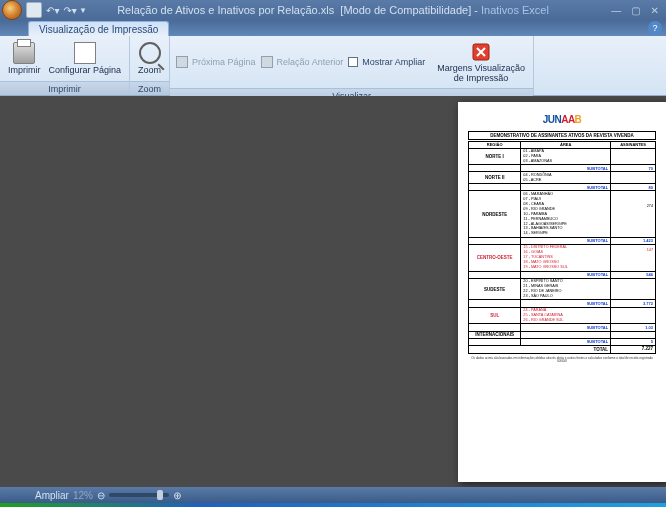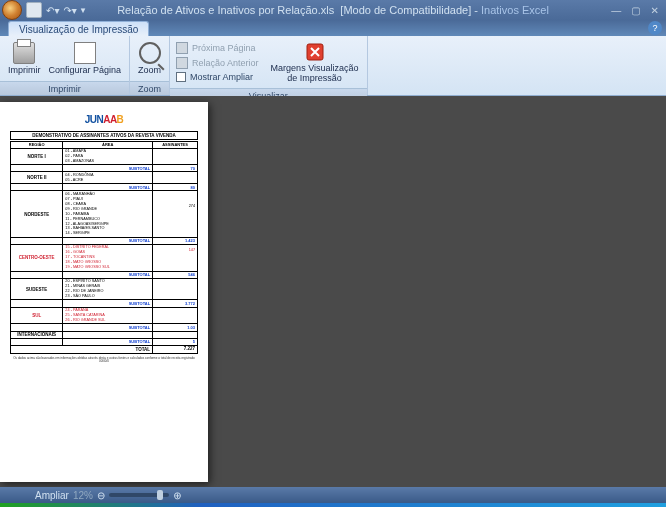--- a/index.html
+++ b/index.html
@@ -5,41 +5,41 @@
 * { margin: 0; padding: 0; box-sizing: border-box; }
 body { font-family: "Segoe UI", Tahoma, sans-serif; font-size: 11px; background: #fff; width: 666px; height: 507px; overflow: hidden; display: flex; flex-direction: column; }
 .title-bar { height: 20px; background: linear-gradient(to bottom, #5a7aa8 0%, #4a6a98 100%); display: flex; align-items: center; color: #d0e0f0; font-size: 11px; position: relative; }
 .office-btn { width: 20px; height: 20px; background: radial-gradient(circle at 40% 40%, #f8d080 0%, #d08030 50%, #a05010 100%); border-radius: 50%; margin: 0 4px 0 2px; border: 1px solid #804010; }
 .qat { display: flex; align-items: center; gap: 4px; }
 .qat-icon { width: 16px; height: 16px; background: #e0e8f0; border: 1px solid #a0b0c0; border-radius: 2px; }
 .title-text { position: absolute; left: 50%; transform: translateX(-50%); white-space: nowrap; }
 .title-text .app { color: #a8c4e8; }
 .win-ctrl { position: absolute; right: 4px; display: flex; gap: 4px; color: #c0d0e0; font-size: 10px; }
 .win-ctrl span { cursor: pointer; padding: 0 3px; }
-.tab-strip { height: 16px; background: linear-gradient(to bottom, #4a6a98, #6088b8); display: flex; align-items: flex-end; padding-left: 8px; position: relative; }
+.tab-strip { height: 16px; background: linear-gradient(to bottom, #4a6a98, #6088b8); display: flex; align-items: flex-end; padding-left: 28px; position: relative; }
 .tab-active { background: linear-gradient(to bottom, #cde0f8, #e8f0fa); padding: 2px 10px 1px; border-radius: 3px 3px 0 0; font-size: 10px; color: #2a4a78; border: 1px solid #90b0d8; border-bottom: none; }
 .help-icon { position: absolute; right: 4px; bottom: 1px; width: 14px; height: 14px; border-radius: 50%; background: #5088c8; color: #fff; text-align: center; line-height: 14px; font-size: 9px; }
 .ribbon { height: 60px; background: linear-gradient(to bottom, #e8f0fa 0%, #d4e4f4 100%); display: flex; border-bottom: 1px solid #90aed0; }
 .rgroup { display: flex; flex-direction: column; border-right: 1px solid #b4c8e0; }
 .rgroup-body { flex: 1; display: flex; align-items: center; padding: 2px 4px; }
 .rgroup-label { height: 14px; background: linear-gradient(to bottom, #c8d8ec, #b8c8dc); text-align: center; font-size: 9px; color: #304868; line-height: 14px; border-top: 1px solid #a8c0d8; }
 .rbtn { display: flex; flex-direction: column; align-items: center; justify-content: center; padding: 2px 4px; font-size: 9px; color: #203050; cursor: pointer; text-align: center; line-height: 1.1; }
 .rbtn .ico { width: 22px; height: 22px; margin-bottom: 2px; }
 .ico-print { background: linear-gradient(#e0e0e0, #a0a0a0); border: 1px solid #808080; border-radius: 2px; position: relative; }
 .ico-print::after { content: ""; position: absolute; top: -4px; left: 3px; right: 3px; height: 6px; background: #fff; border: 1px solid #808080; }
 .ico-page { background: #fff; border: 1px solid #808080; position: relative; }
 .ico-zoom { border: 2px solid #606060; border-radius: 50%; width: 16px; height: 16px; position: relative; margin-bottom: 6px; }
 .ico-zoom::after { content: ""; position: absolute; right: -6px; bottom: -6px; width: 8px; height: 2px; background: #606060; transform: rotate(45deg); }
 .rsmall { font-size: 9px; color: #304868; display: flex; align-items: center; gap: 4px; padding: 1px 2px; cursor: pointer; }
 .rsmall.dis { color: #90a0b0; }
 .rsmall .sico { width: 12px; height: 12px; background: #d0d8e0; border: 1px solid #90a0b0; }
 .chk { width: 10px; height: 10px; border: 1px solid #607080; background: #fff; }
 .close-ico { width: 24px; height: 24px; display: flex; align-items: center; justify-content: center; }
 .close-ico svg { width: 20px; height: 20px; }
-.preview-area { flex: 1; background: #4a4a4a; display: flex; align-items: center; justify-content: flex-start; overflow: hidden; position: relative; }
+.preview-area { flex: 1; background: #4a4a4a; display: flex; align-items: center; justify-content: flex-end; overflow: hidden; position: relative; }
 .page { width: 208px; height: 380px; background: #fff; box-shadow: 2px 2px 8px rgba(0,0,0,0.6); padding: 12px 10px; font-size: 4px; color: #000; display: flex; flex-direction: column; }
 .logo { text-align: center; margin-bottom: 6px; }
 .logo-txt { font-size: 10px; font-weight: bold; letter-spacing: -0.5px; }
 .logo-txt .j { color: #1050a0; }
 .logo-txt .a { color: #d02030; }
 .logo-txt .b { color: #f0a020; }
 .rpt-title { text-align: center; font-size: 4.5px; font-weight: bold; border: 0.5px solid #000; padding: 1px; margin-bottom: 1px; }
 .tbl { width: 100%; border-collapse: collapse; font-size: 4px; }
 .tbl th, .tbl td { border: 0.5px solid #000; padding: 0.5px 2px; }
 .tbl th { font-weight: bold; text-align: center; }
@@ -102,21 +102,21 @@
       <div class="rbtn">
         <div class="ico ico-zoom"></div>
         <span>Zoom</span>
       </div>
     </div>
     <div class="rgroup-label">Zoom</div>
   </div>
 
   <div class="rgroup" style="flex-shrink:0">
     <div class="rgroup-body">
-      <div style="display:flex;flex-direction:column;gap:1px;padding-right:6px">
+      <div style="display:flex;flex-direction:row;gap:1px;padding-right:6px">
         <div class="rsmall dis">
             <div class="sico"></div>
             <span>Próxima Página</span>
           </div>
         <div class="rsmall dis">
             <div class="sico"></div>
             <span>Relação Anterior</span>
           </div>
         <div class="rsmall">
             <div class="chk"></div>

